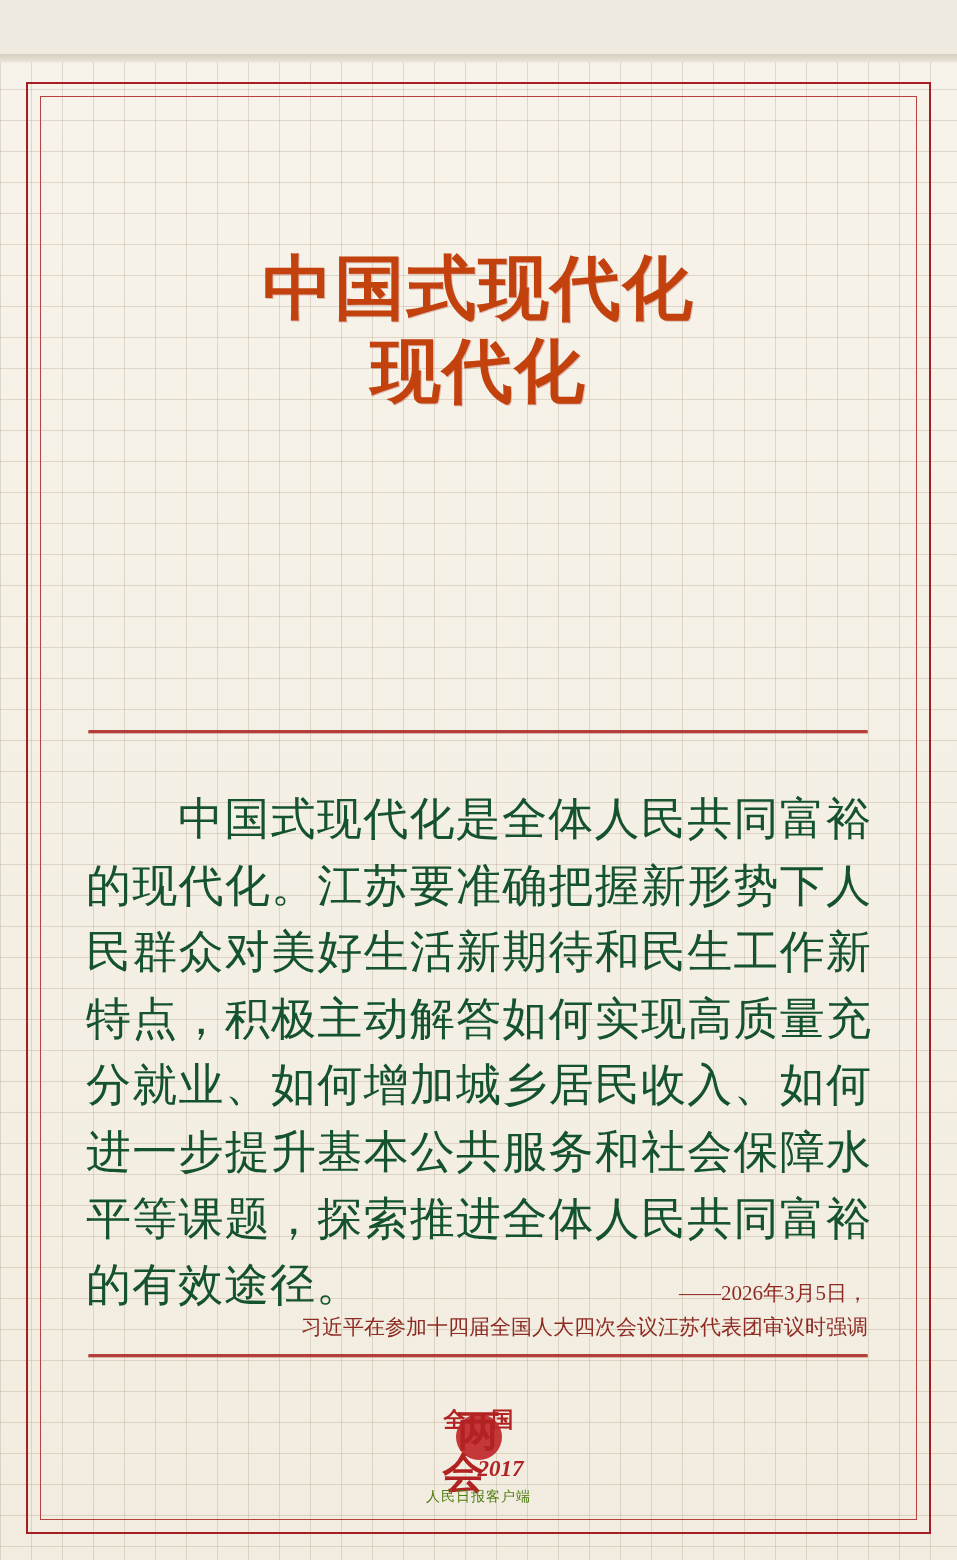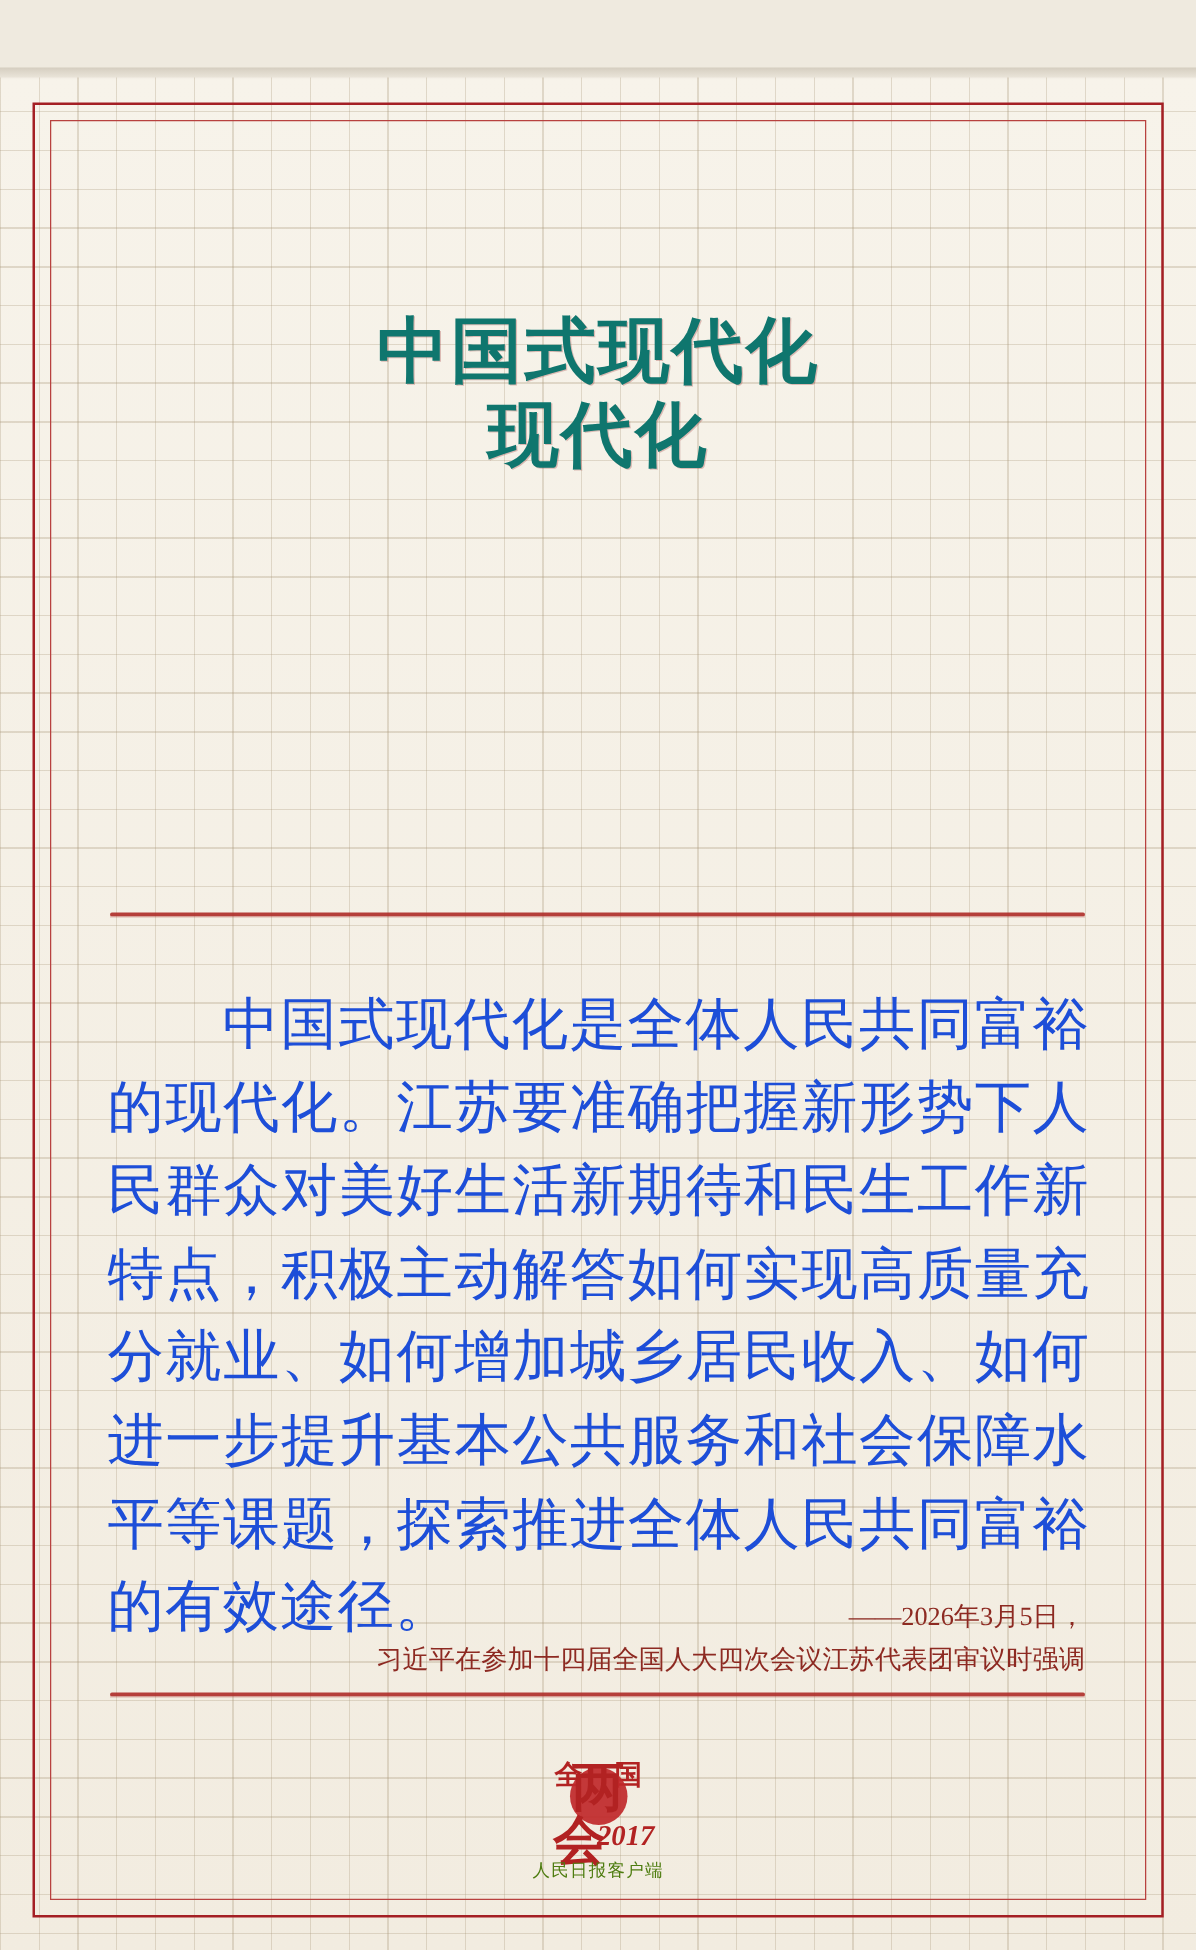--- a/index.html
+++ b/index.html
@@ -97,24 +97,24 @@
     z-index: 12;
   }
 
   
   .headline {
     position: absolute;
     top: 190px;
     left: 70px;
     width: 817px;
     text-align: center;
-    color: #0f766e;
+    color: #c2410c;
     font-family: "Liberation Serif", "DejaVu Serif", serif;
     font-weight: bold;
-    font-size: 57px;
+    font-size: 70px;
     line-height: 1.18;
     letter-spacing: 2px;
     text-shadow: 1px 1px 0 rgba(140,20,20,0.25);
   }
   .headline .l2 { letter-spacing: 0px; }
 
   
   .rule {
     position: absolute;
     left: 88px;
@@ -133,21 +133,21 @@
     width: 100%; height: 1px;
     background: rgba(176,49,44,0.35);
   }
 
   
   .body-text {
     position: absolute;
     top: 728px;
     left: 86px;
     width: 786px;
-    color: #1d4ed8;
+    color: #14532d;
     font-family: "Liberation Serif", "DejaVu Serif", serif;
     font-size: 45px;
     line-height: 1.48;
     text-align: justify;
     text-indent: 92px;
     letter-spacing: 1px;
     font-weight: 500;
   }
 
   

